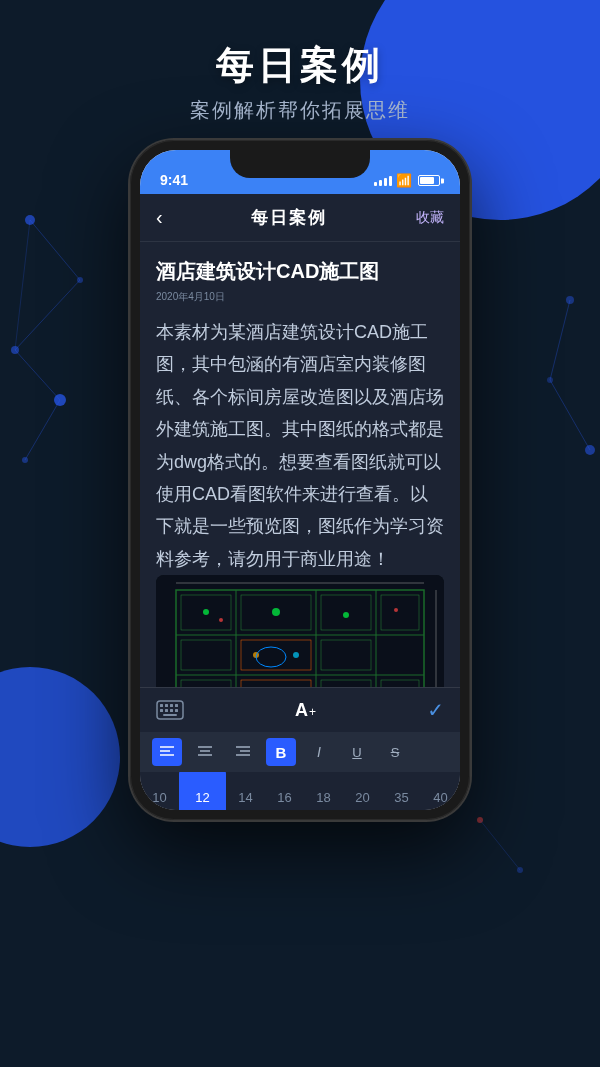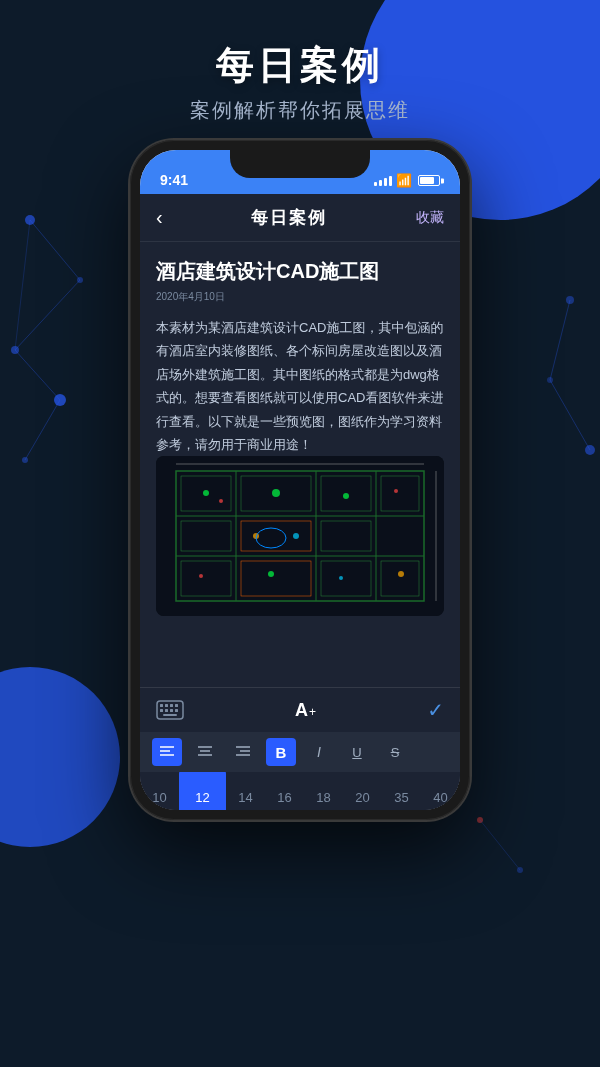--- a/index.html
+++ b/index.html
@@ -211,21 +211,21 @@
       color: #ffffff;
       line-height: 1.3;
       margin-bottom: 6px;
     }
     .article-date {
       font-size: 10px;
       color: #7a8aa0;
       margin-bottom: 12px;
     }
     .article-body {
-      font-size: 13px;
+      font-size: 18px;
       color: #c0ccdd;
       line-height: 1.8;
     }
 
     
     .cad-image {
       width: 100%;
       height: 160px;
       background: #0d1218;
       border-radius: 8px;

